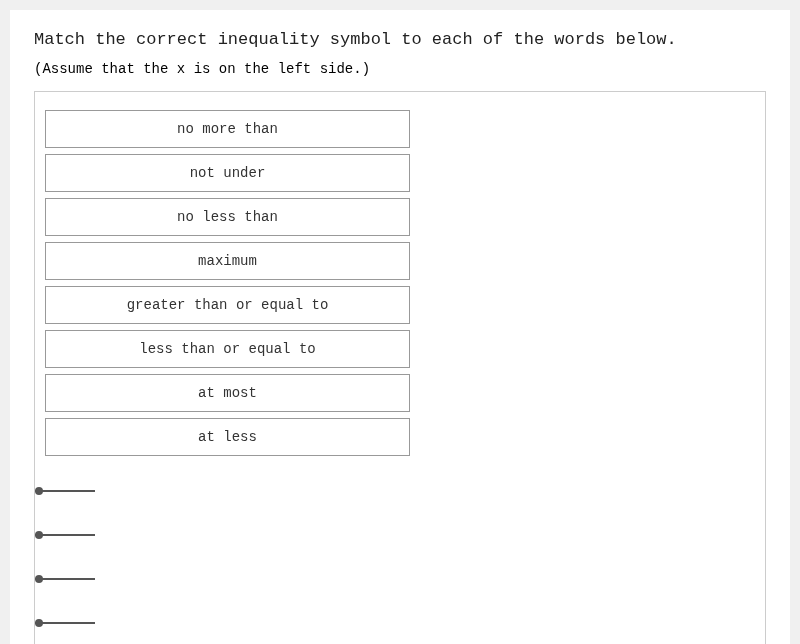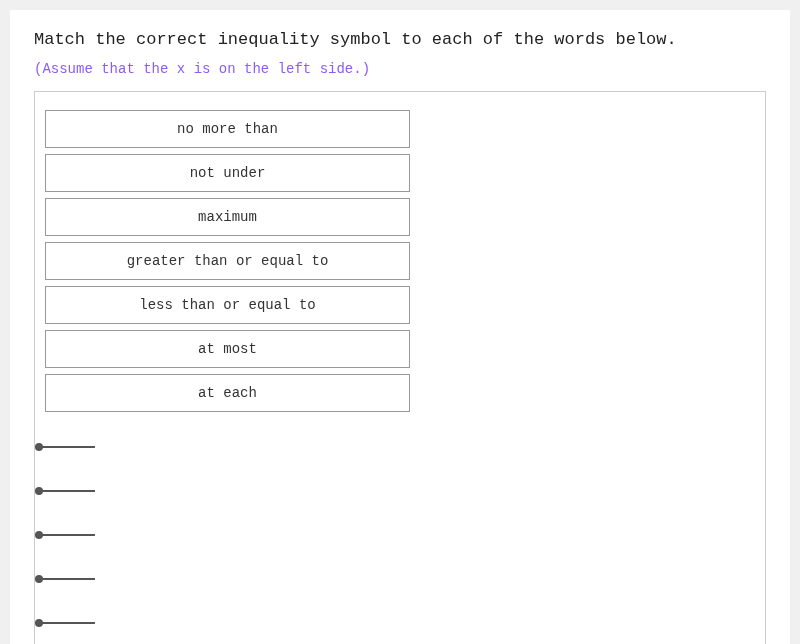--- a/index.html
+++ b/index.html
@@ -20,21 +20,21 @@
       position: relative;
     }
     .title {
       font-size: 17px;
       font-weight: 400;
       color: #222;
       margin-bottom: 6px;
     }
     .subtitle {
       font-size: 14px;
-      color: #8b5cf6;
+      color: #000000;
       margin-bottom: 14px;
       margin-top: 12px;
     }
     .matching-area {
       display: flex;
       flex-direction: column;
       width: 100%;
       border: 1px solid #ccc;
       background: #fff;
       padding: 10px 0;
@@ -139,25 +139,26 @@
 
 <div class="page">
   <div class="title">Match the correct inequality symbol to each of the words below.</div>
   <div class="subtitle">(Assume that the x is on the left side.)</div>
 
   <div class="matching-area">
     <div class="left-column">
 
     <div class="left-item">no more than</div>
         <div class="left-item">not under</div>
+        <div class="left-item">no less than</div>
         <div class="left-item">maximum</div>
         <div class="left-item">greater than or equal to</div>
         <div class="left-item">less than or equal to</div>
         <div class="left-item">at most</div>
-        <div class="left-item">at each</div>
+        <div class="left-item">at less</div>
       </div>
     <div class="connector-area">
 
     <div class="connector-dot"></div>
         <div class="connector-dot"></div>
         <div class="connector-dot"></div>
         <div class="connector-dot"></div>
         <div class="connector-dot"></div>
         <div class="connector-dot"></div>
         <div class="connector-dot"></div>

